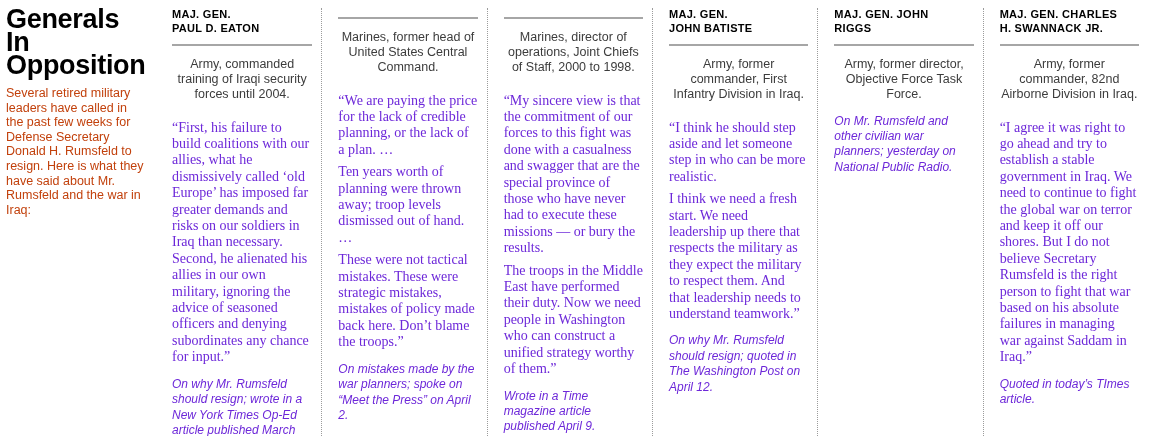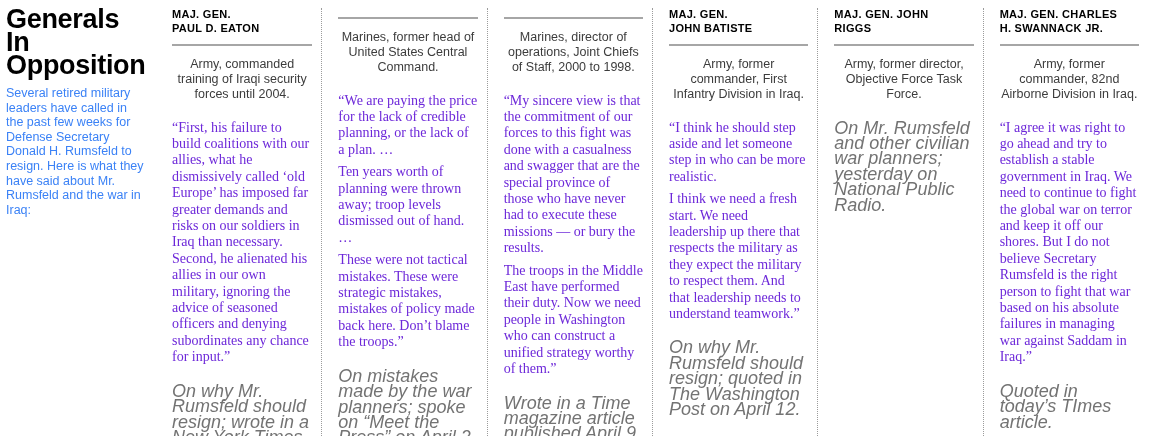--- a/index.html
+++ b/index.html
@@ -31,21 +31,21 @@
     font-size: 27px;
     line-height: 23px;
     letter-spacing: -0.3px;
     color: #000000;
     white-space: pre-line;
   }
   .intro-body {
     margin-top: 9px;
     font-size: 12.5px;
     line-height: 14.6px;
-    color: #3b82f6;
+    color: #c2410c;
   }
   
   .general-col {
     padding: 0 9px 0 16px;
     min-width: 0;
   }
   .general-col + .general-col {
     border-left: 1px dotted #9b9b9b;
   }
   .general-name {
@@ -77,25 +77,25 @@
     line-height: 16.4px;
     color: #6d28d9;
   }
   .general-quote p {
     margin: 0 0 6px 0;
   }
   .general-quote p:empty {
     display: none;
   }
   .general-attribution {
-    margin-top: 18px;
+    margin-top: 11px;
     font-style: italic;
-    font-size: 18px;
+    font-size: 12px;
     line-height: 15.4px;
-    color: #737373;
+    color: #6d28d9;
   }
 </style>
 </head>
 <body>
 
 <div class="layout">
 
   <div class="intro">
     <div class="intro-title">Generals
 In Opposition</div>

